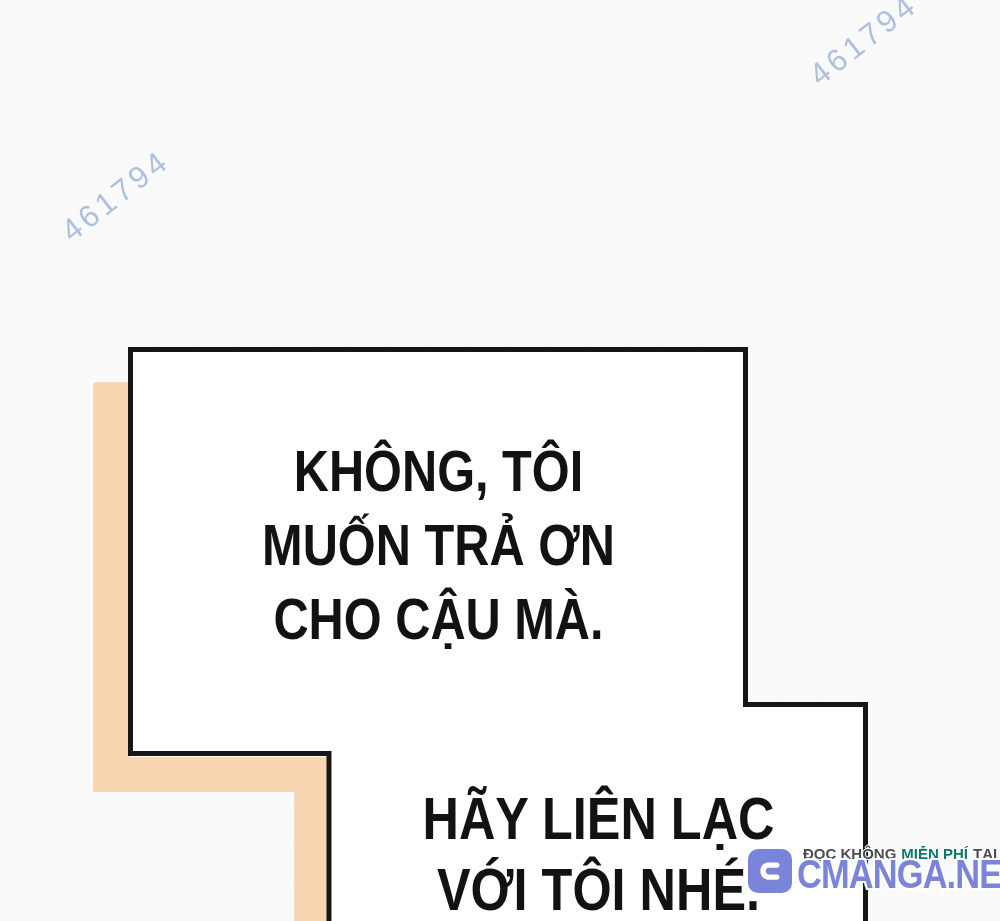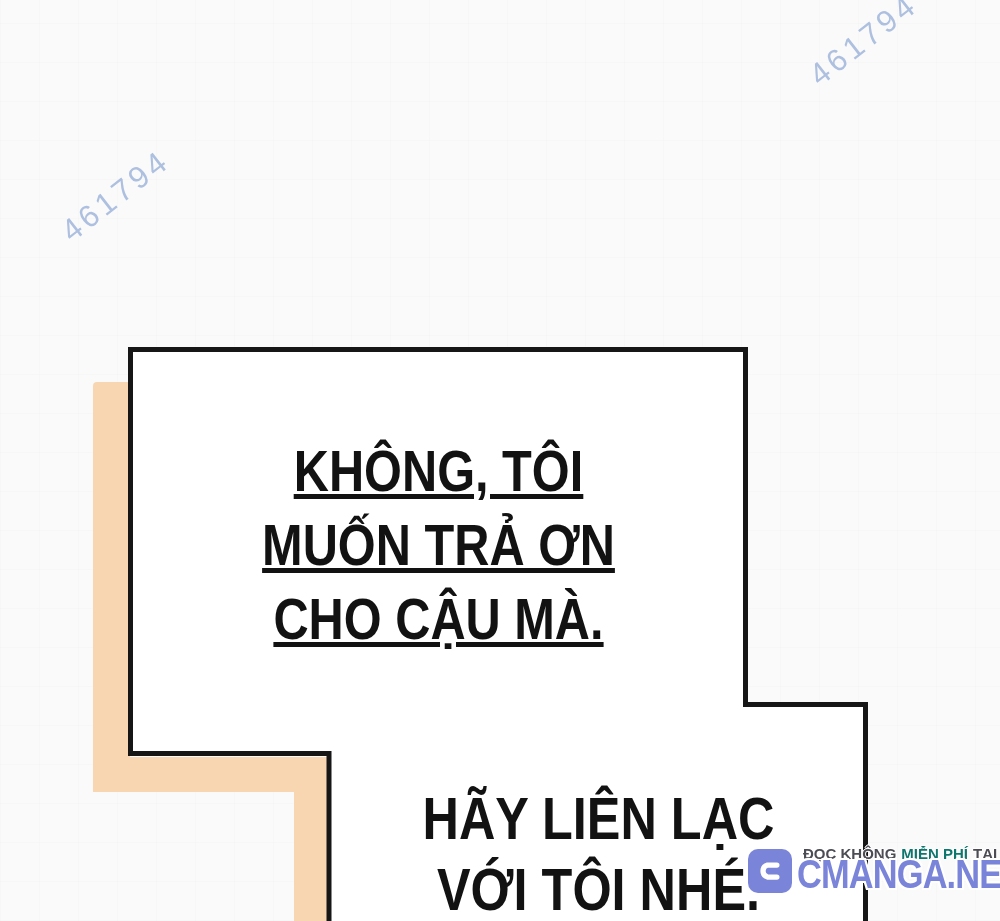--- a/index.html
+++ b/index.html
@@ -50,21 +50,21 @@
     color:#121212;
     font-weight:700;
     text-align:center;
   }
   .bubble-text .line{
     display:block;
     transform:scaleX(0.84);
     transform-origin:center center;
     white-space:nowrap;
   }
-  .bubble-1{left:131px;top:434px;width:615px;font-size:58px;line-height:74px;text-decoration:underline;}
+  .bubble-1{left:131px;top:434px;width:615px;font-size:58px;line-height:74px;}
   .bubble-2{left:333px;top:783px;width:531px;font-size:60px;line-height:71px;}
 
   
   .site-badge{position:absolute;left:746px;top:844px;width:254px;height:77px;}
   .badge-icon{
     position:absolute;left:2px;top:5px;
     width:44px;height:44px;
     background:#7a85da;
     border-radius:10px;
     box-shadow:0 0 0 2px rgba(255,255,255,.85);

